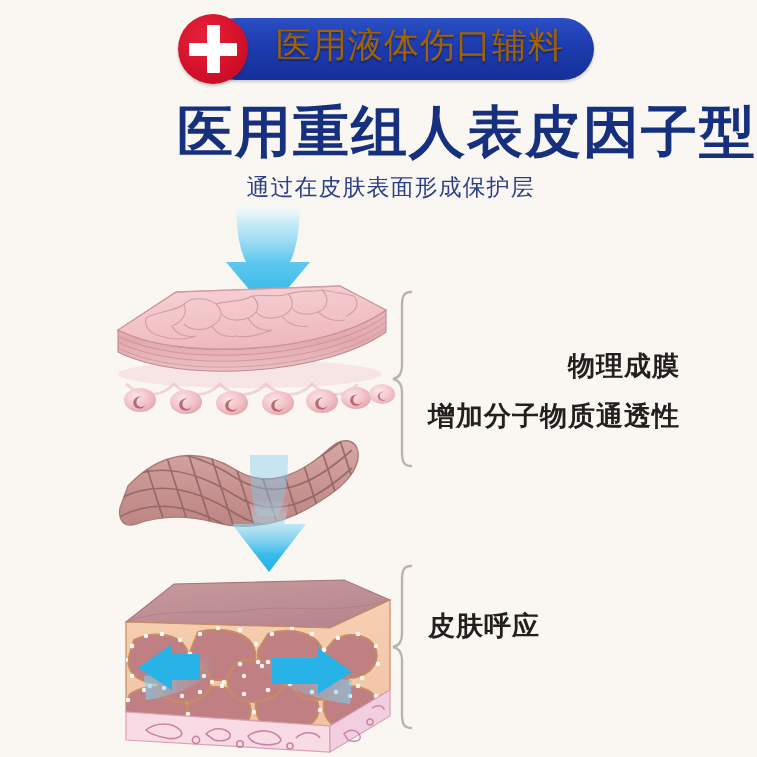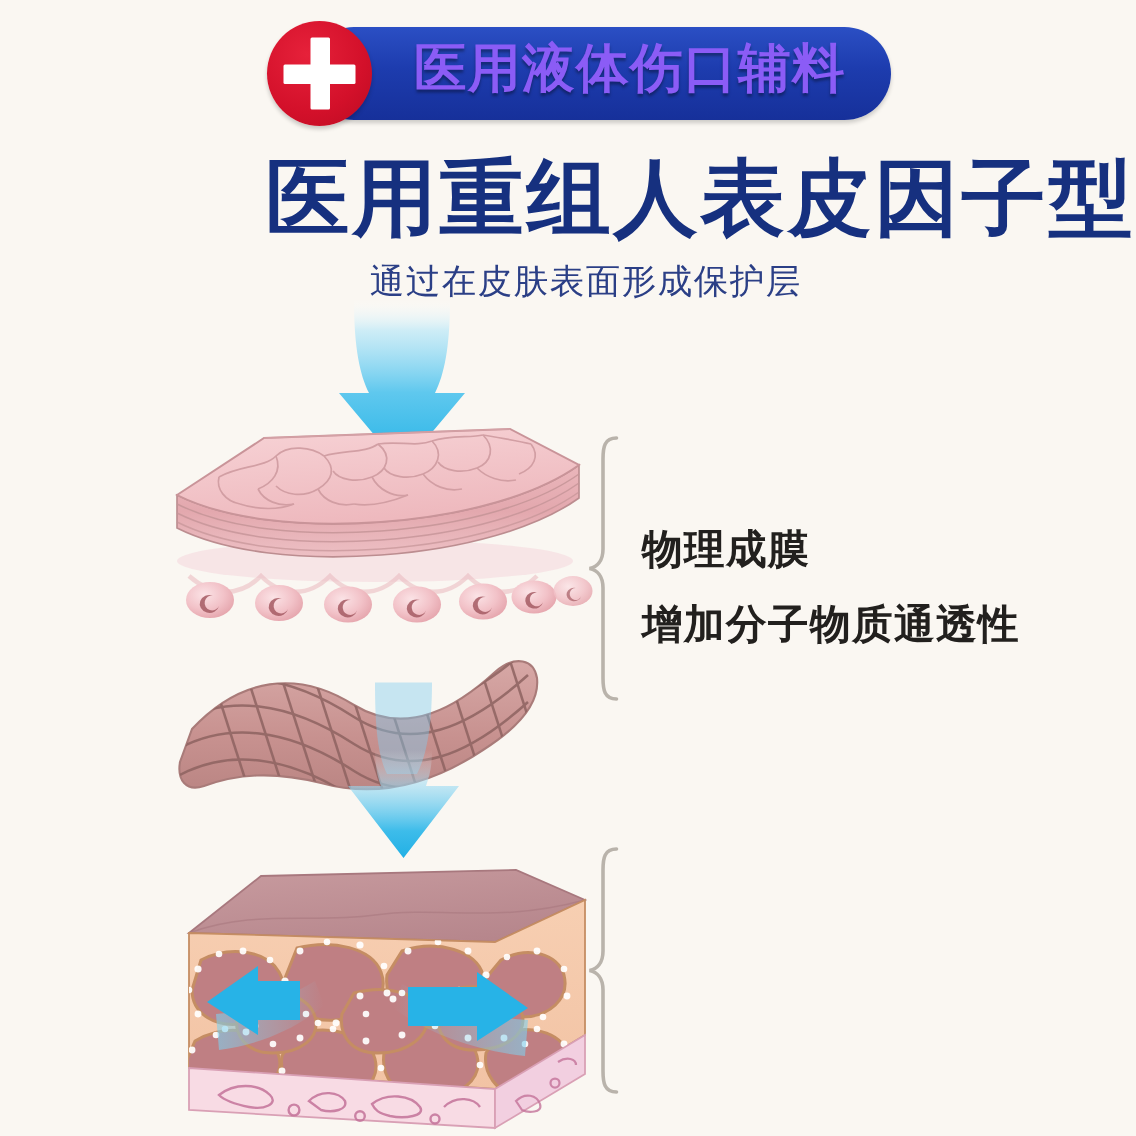--- a/index.html
+++ b/index.html
@@ -16,21 +16,21 @@
   .badge-wrap{position:absolute;left:178px;top:14px;width:416px;height:70px;}
   .badge-pill{
     position:absolute;left:27px;top:4px;width:389px;height:62px;
     border-radius:31px;
     background:linear-gradient(180deg,#2b4fc4 0%,#1d3cae 45%,#16309a 100%);
     box-shadow:0 2px 3px rgba(0,0,0,.18);
   }
   .badge-pill-text{
     position:absolute;left:96px;top:0;width:292px;height:62px;
     display:flex;align-items:center;justify-content:center;
-    color:#8b5cf6;font-size:35px;font-weight:bold;letter-spacing:1px;
+    color:#a16207;font-size:35px;font-weight:normal;letter-spacing:1px;
     font-family:"DejaVu Sans","Liberation Sans",sans-serif;
     text-shadow:0 2px 2px rgba(0,0,0,.35);
     white-space:nowrap;
   }
   .badge-circle{
     position:absolute;left:0;top:0;width:70px;height:70px;border-radius:50%;
     background:radial-gradient(circle at 38% 32%,#e6213a 0%,#d3102a 60%,#bb0b22 100%);
     box-shadow:0 2px 3px rgba(0,0,0,.2);
   }
   .cross-v{position:absolute;left:28.5px;top:11px;width:13px;height:48px;background:#fff;border-radius:1px;}
@@ -48,21 +48,21 @@
     position:absolute;left:12px;top:172px;width:757px;
     text-align:center;color:#2b3f86;
     font-size:23px;letter-spacing:1px;
     font-family:"DejaVu Sans","Liberation Sans",sans-serif;
     white-space:nowrap;
   }
 
   
   .label-block{position:absolute;color:#22201e;
     font-family:"DejaVu Serif","Liberation Serif",serif;
-    font-weight:bold;white-space:nowrap;}
+    font-weight:bold;white-space:nowrap;text-align:right;}
   .label-block .l1{font-size:27px;letter-spacing:1px;}
   .label-block .l2{font-size:27px;letter-spacing:1px;margin-top:14px;}
   #label-upper{left:428px;top:348px;}
   #label-lower{left:428px;top:608px;}
 
   svg.art{position:absolute;left:0;top:0;width:757px;height:757px;pointer-events:none;}
 </style>
 </head>
 <body>
 
@@ -380,15 +380,16 @@
                C398,648 402,652 402,660 L402,714 C402,722 403,728 411,728"></path>
     </g>
   </svg>
 
   <div class="label-block" id="label-upper">
     <div class="l1">物理成膜</div>
     <div class="l2">增加分子物质通透性</div>
   </div>
 
   <div class="label-block" id="label-lower">
+    <div class="l1">皮肤呼应</div>
   </div>
 
 </div>
 
 </body></html>

